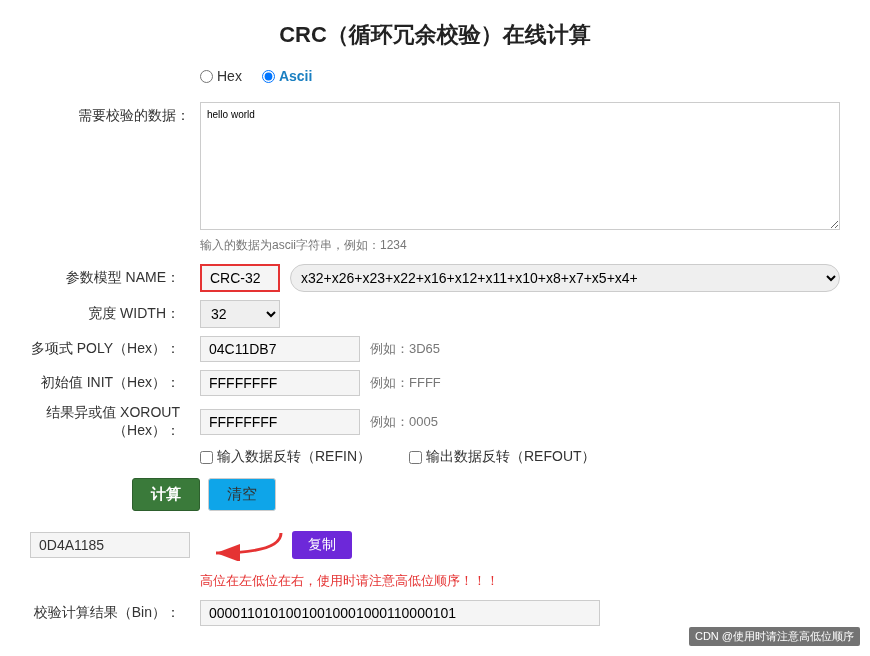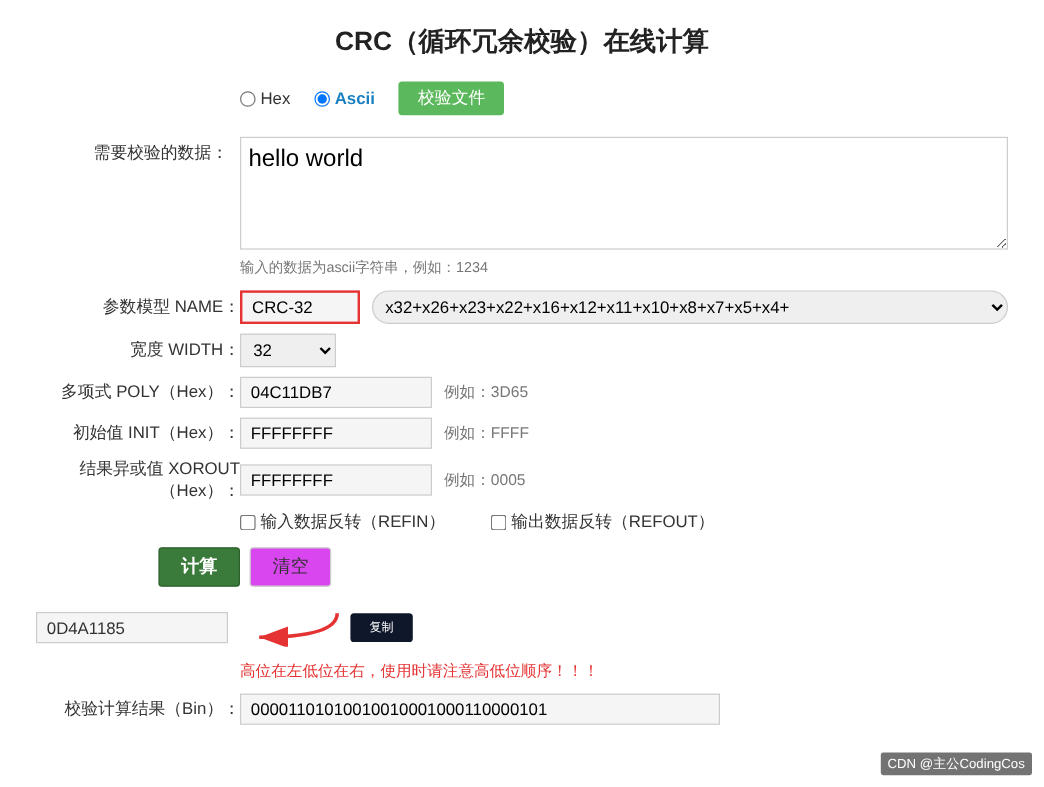--- a/index.html
+++ b/index.html
@@ -53,24 +53,24 @@
       color: #fff;
       border: none;
       padding: 5px 16px;
       cursor: pointer;
       border-radius: 3px;
       font-size: 14px;
     }
     
     textarea {
       width: 100%;
-      height: 94px;
+      height: 128px;
       border: 1px solid #ccc;
       padding: 6px;
-      font-size: 20px;
+      font-size: 10px;
       font-family: inherit;
       resize: vertical;
       outline: none;
     }
     .hint-text {
       color: #777;
       font-size: 12px;
       margin-top: 4px;
     }
     
@@ -95,40 +95,40 @@
       background: #f5f5f5;
     }
     .param-row {
       display: flex;
       align-items: center;
       margin-bottom: 8px;
     }
     .param-label {
       width: 170px;
       text-align: right;
-      padding-right: 0;
+      padding-right: 20px;
       flex-shrink: 0;
     }
     .param-content {
       display: flex;
       align-items: center;
       gap: 10px;
       flex: 1;
     }
     .example-text {
       color: #777;
       font-size: 13px;
     }
     
     .name-input-box {
       border: 2px solid #e53333;
       padding: 3px 8px;
       font-size: 14px;
       background: #f5f5f5;
-      width: 100px;
+      width: 80px;
       outline: none;
     }
     .poly-select {
       flex: 1;
       min-width: 300px;
       border-radius: 14px;
     }
     
     .checkbox-row {
       display: flex;
@@ -154,45 +154,45 @@
       background-color: #3a7a3a;
       color: #fff;
       border: 1px solid #2d5f2d;
       padding: 6px 18px;
       cursor: pointer;
       font-size: 15px;
       font-weight: bold;
       border-radius: 3px;
     }
     .btn-clear {
-      background-color: #d946ef;
+      background-color: #0ea5e9;
       color: #333;
       border: 1px solid #ccc;
       padding: 6px 18px;
       cursor: pointer;
       font-size: 15px;
       border-radius: 3px;
     }
     
     .result-input {
       border: 2px solid #e53333;
       padding: 4px 8px;
       font-size: 14px;
       background: #f5f5f5;
       width: 160px;
       color: #333;
       outline: none;
     }
     .copy-btn {
-      background-color: #0f172a;
+      background-color: #6d28d9;
       color: #fff;
       border: none;
       padding: 5px 16px;
       cursor: pointer;
-      font-size: 10px;
+      font-size: 14px;
       border-radius: 3px;
     }
     .warning-text {
       color: #e53333;
       font-size: 13px;
       margin-top: 3px;
       margin-left: 170px;
     }
     .bin-input {
       background: #f5f5f5;
@@ -250,21 +250,20 @@
     <div class="content">
       <div style="display:flex; align-items:center; gap:20px; margin-bottom:8px;">
         <label class="radio-item">
           <input type="radio" name="format" value="hex" style="">
           <span>Hex</span>
         </label>
         <label class="radio-item">
           <input type="radio" name="format" value="ascii" checked="" style="">
           <span class="ascii-radio-label">Ascii</span>
         </label>
-        <button class="btn-green">校验文件</button>
       </div>
     </div>
   </div>
 
   <div class="row">
     <div class="label">需要校验的数据：</div>
     <div class="content">
       <textarea style="border: 1px solid rgb(204, 204, 204);">hello world</textarea>
       <div class="hint-text">输入的数据为ascii字符串，例如：1234</div>
     </div>
@@ -352,15 +351,15 @@
 
   <div class="warning-text">高位在左低位在右，使用时请注意高低位顺序！！！</div>
 
   <div class="param-row" style="margin-top:10px;">
     <div class="param-label">校验计算结果（Bin）：</div>
     <div class="param-content">
       <input type="text" class="bin-input" value="00001101010010010001000110000101" style="">
     </div>
   </div>
 
-  <div class="watermark">CDN @主公CodingCos</div>
+  <div class="watermark">CDN @使用时请注意高低位顺序</div>
 
 </div>
 
 </body></html>

